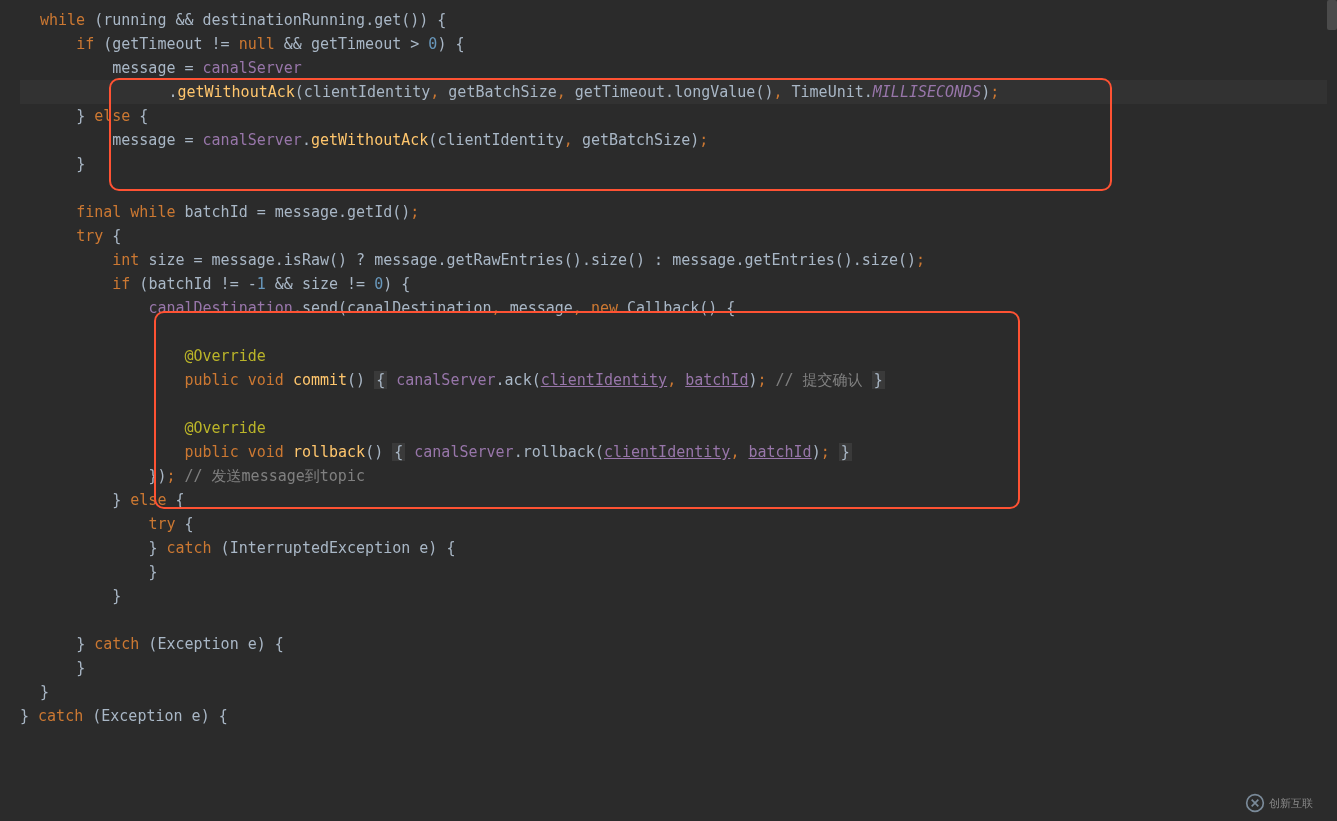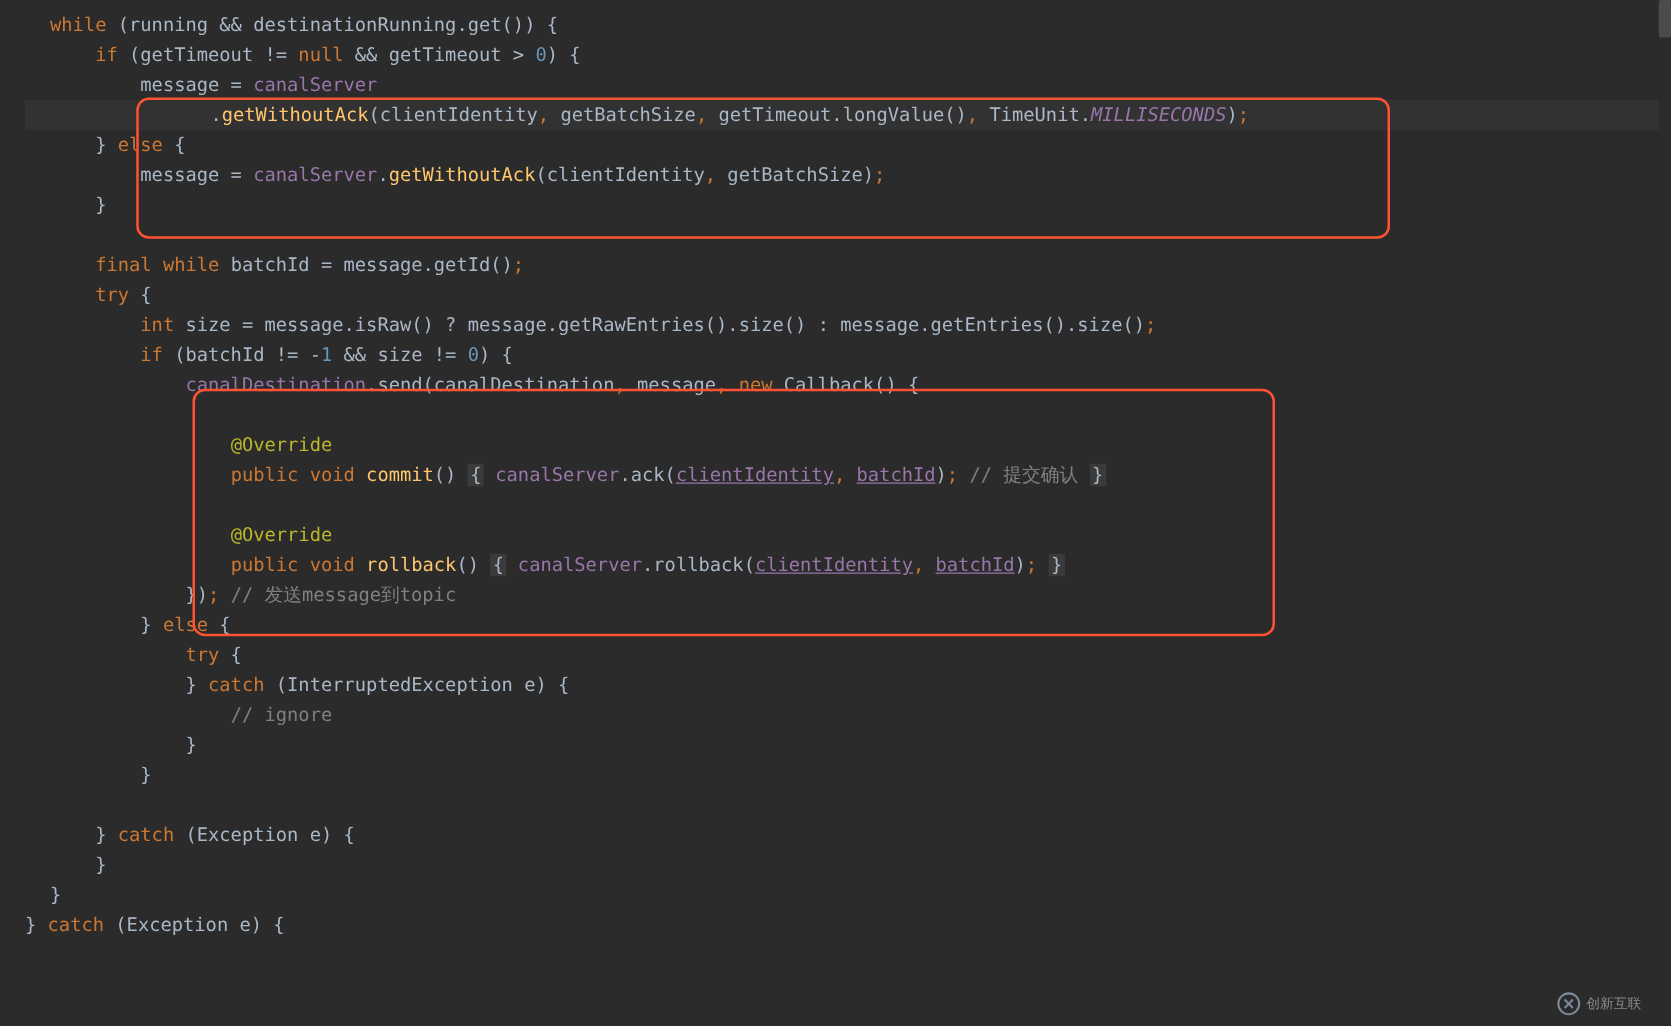--- a/index.html
+++ b/index.html
@@ -137,21 +137,20 @@
 
   <div class="line"><span>            </span><span>})</span><span class="semi">;</span><span> </span><span class="comment">// 发送message到topic</span></div>
 
   <div class="line"><span>        </span><span>} </span><span class="kw">else</span><span> {</span></div>
 
   <div class="line"><span>            </span><span class="kw">try</span><span> {</span></div>
 
 
   <div class="line"><span>            </span><span>} </span><span class="kw">catch</span><span> (</span><span class="ident">InterruptedException </span><span class="ident">e</span><span>) {</span></div>
 
-  <div class="line"><span>                </span><span class="comment">// ignore</span></div>
 
   <div class="line"><span>            </span><span>}</span></div>
 
   <div class="line"><span>        </span><span>}</span></div>
 
   <div class="line">&nbsp;</div>
 
   <div class="line"><span>    </span><span>} </span><span class="kw">catch</span><span> (</span><span class="ident">Exception </span><span class="ident">e</span><span>) {</span></div>
 
 

